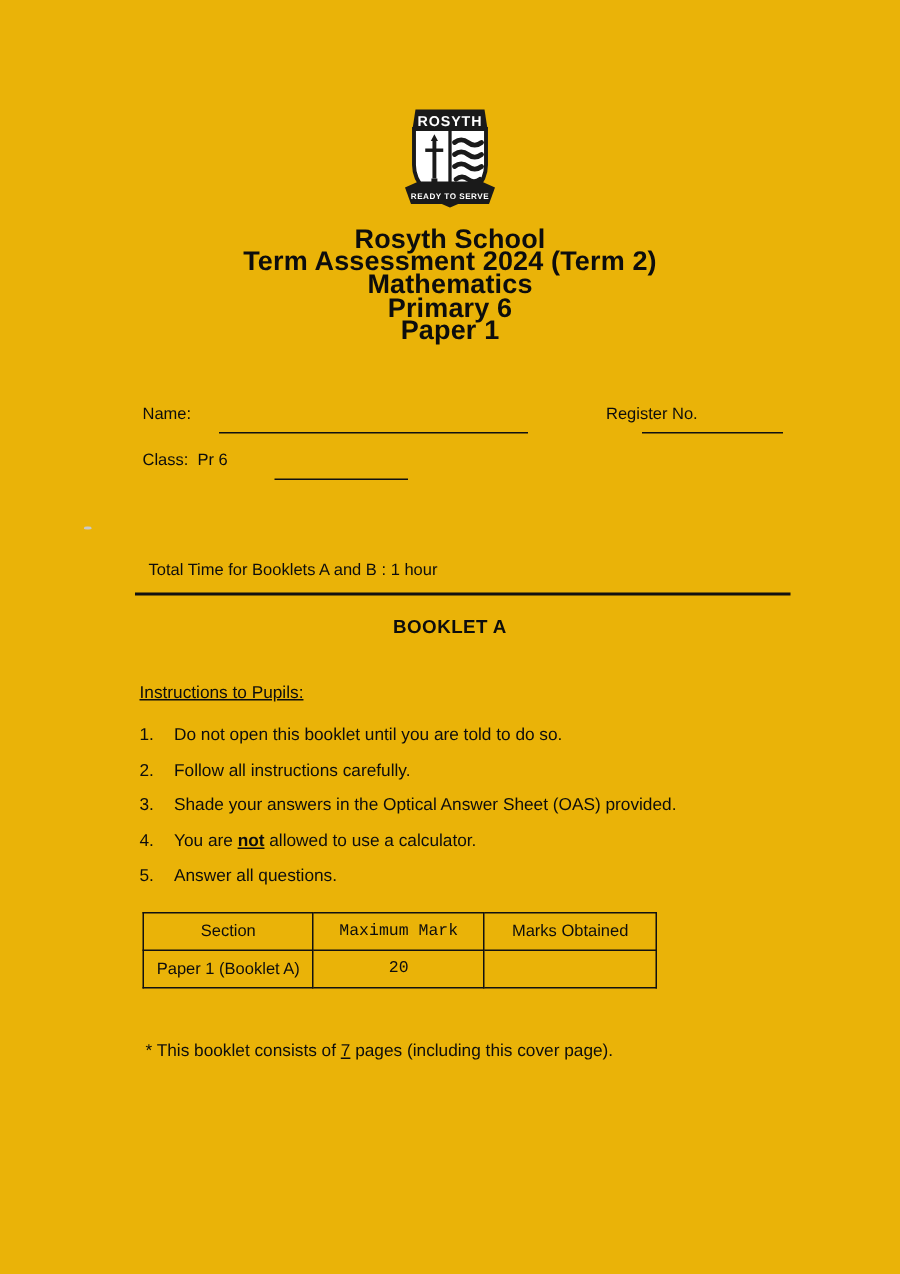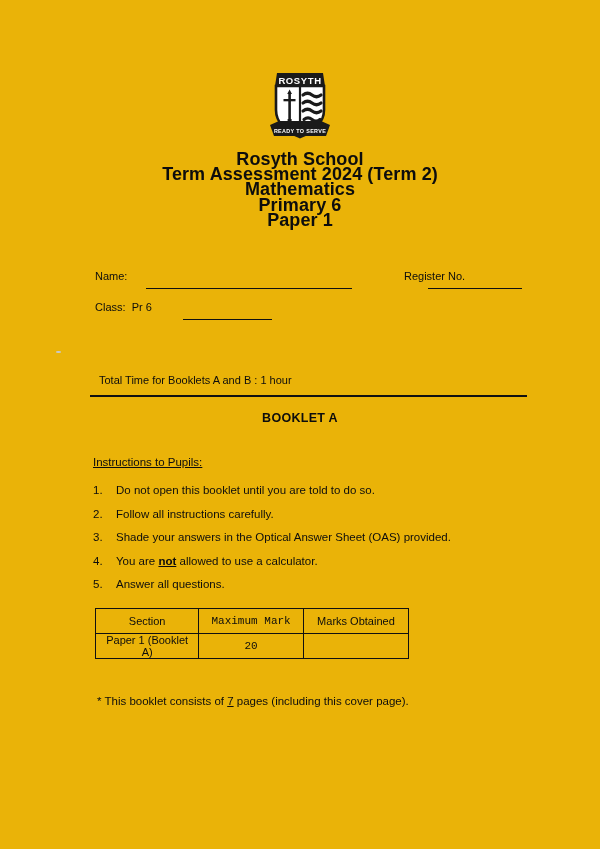--- a/index.html
+++ b/index.html
@@ -141,21 +141,21 @@
     font-weight: bold;
     text-decoration: underline;
     margin-top: 21px;
   }
 
   
   .marks-table {
     position: absolute;
     left: 95px;
     top: 608px;
-    width: 314px;
+    width: 343px;
     border-collapse: collapse;
     font-size: 11px;
     padding-left: 34px;
   }
   .marks-table td {
     border: 1.3px solid #111;
     text-align: center;
     height: 24px;
     padding: 0 4px;
   }

